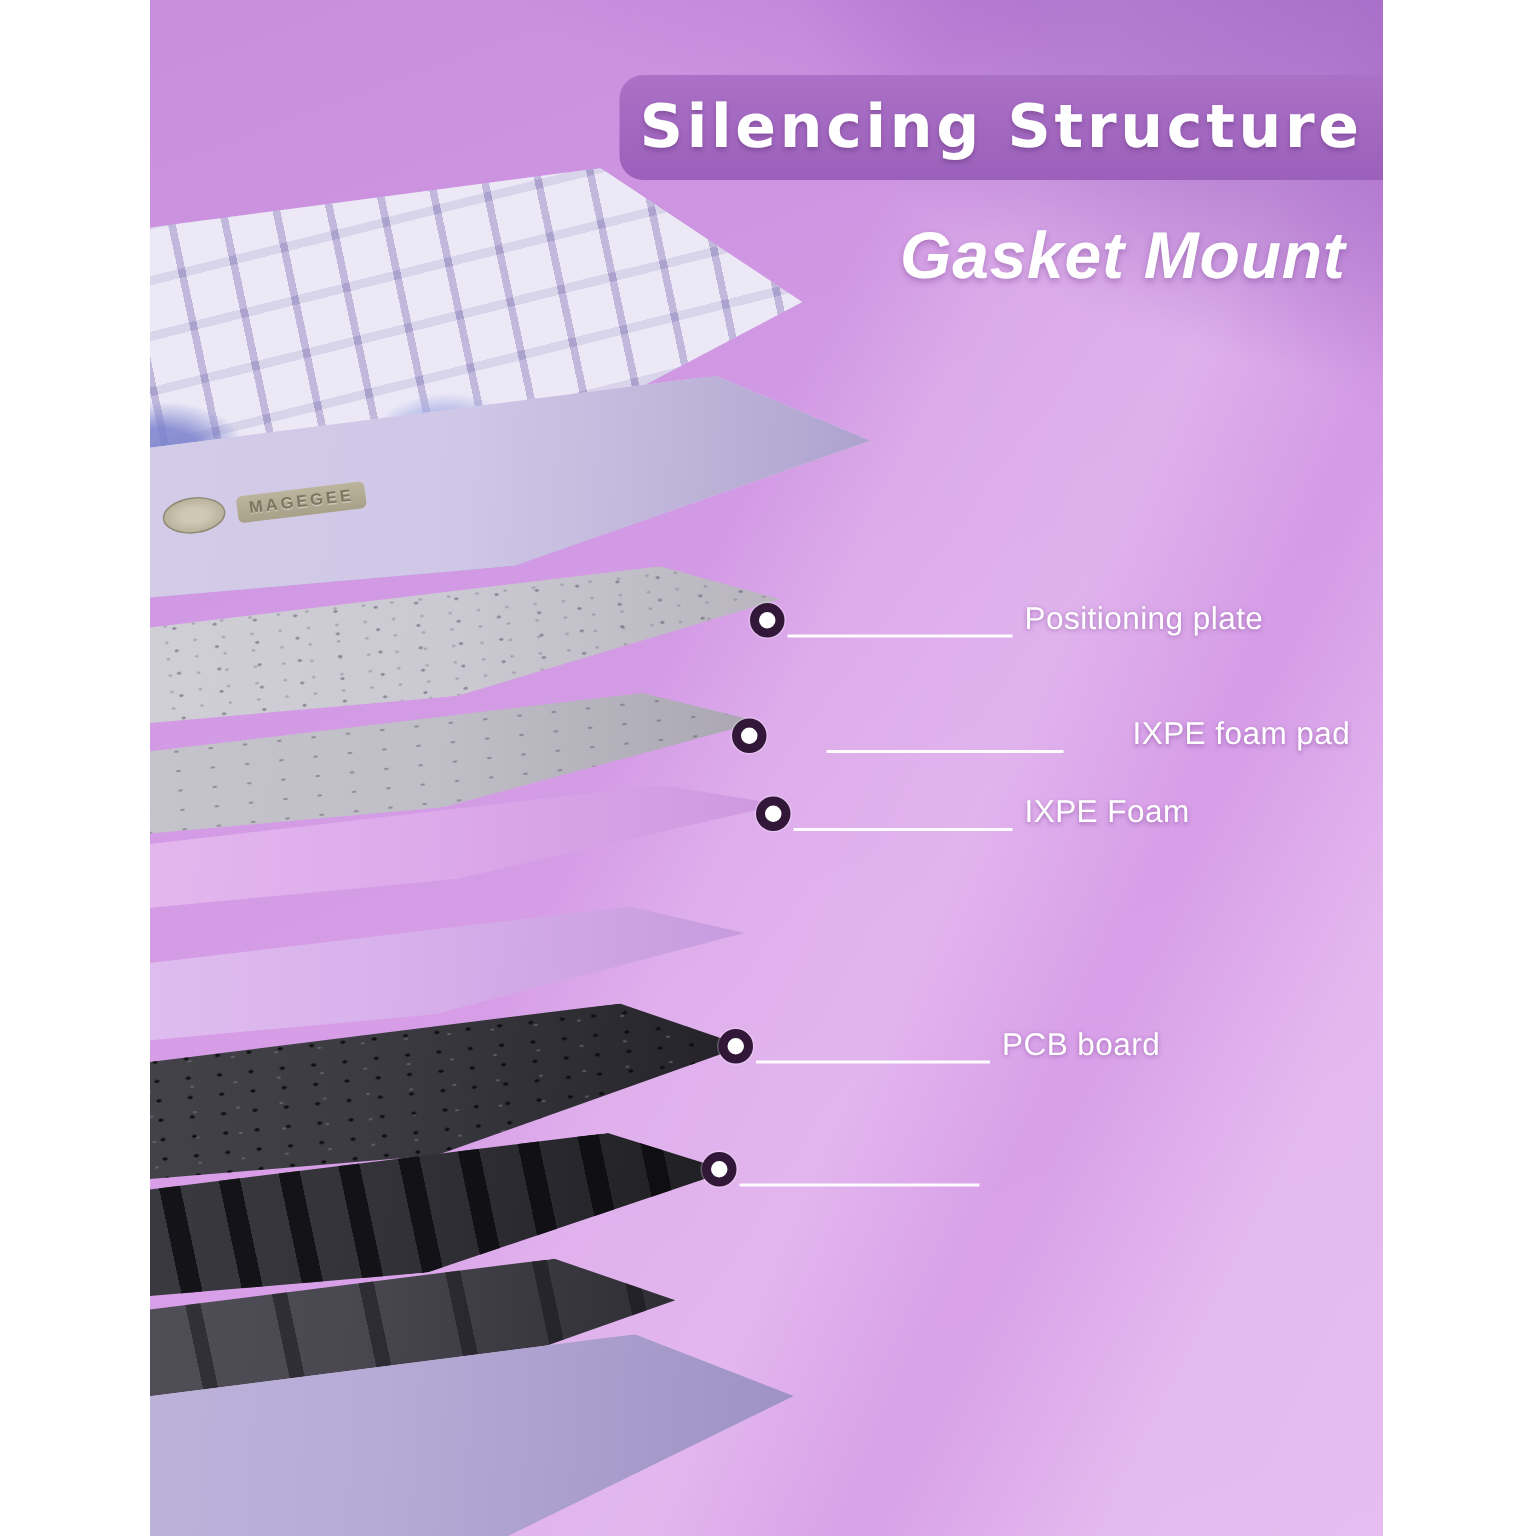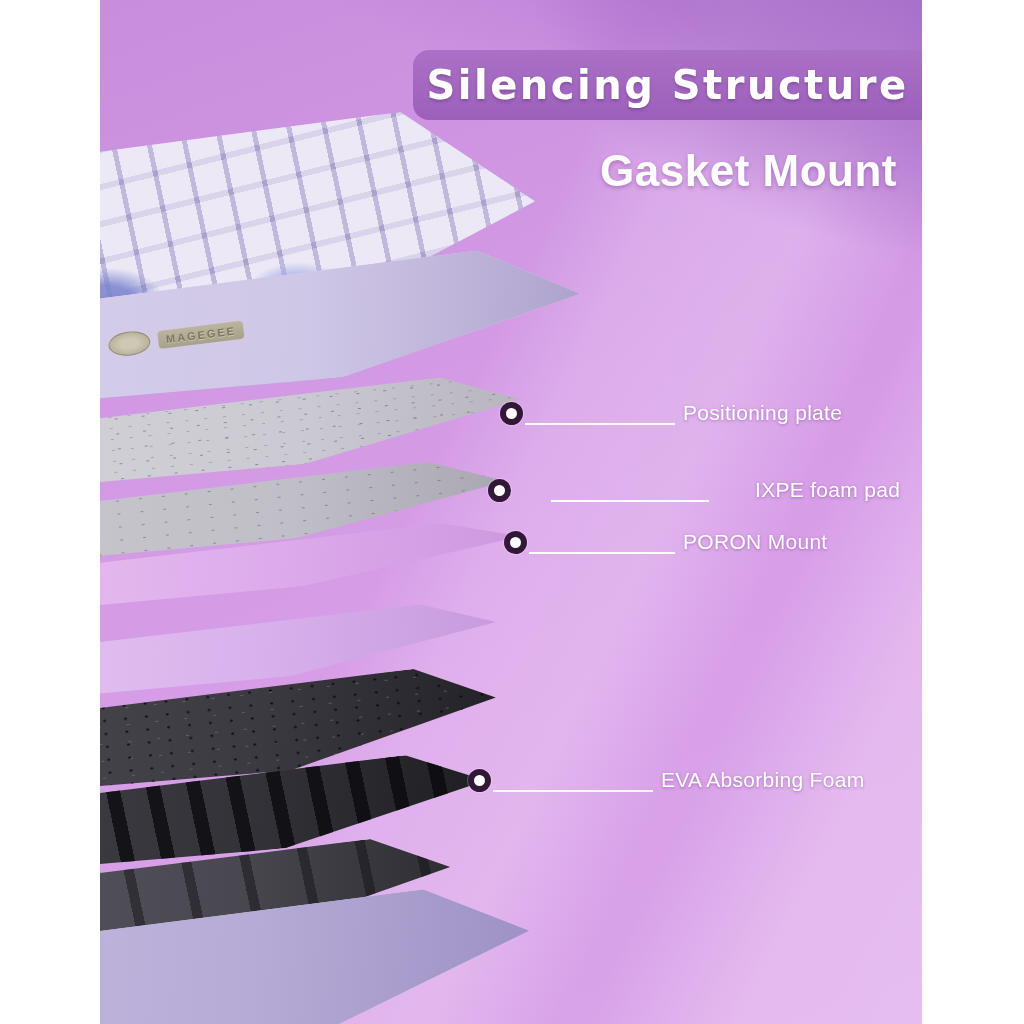--- a/index.html
+++ b/index.html
@@ -25,21 +25,21 @@
     display:flex;align-items:center;justify-content:center;
   }
   .banner h1{
     margin:0;color:#ffffff;font-size:40px;font-weight:bold;letter-spacing:2.5px;
     font-family:"DejaVu Sans", sans-serif;
     text-shadow:0 2px 3px rgba(84,39,104,.35);white-space:nowrap;
   }
   .subtitle{
     position:absolute;top:146px;right:25px;margin:0;
     color:#ffffff;font-size:44px;font-weight:bold;letter-spacing:.5px;
-    text-shadow:0 2px 4px rgba(110,55,135,.4);white-space:nowrap;
+    text-shadow:0 2px 4px rgba(110,55,135,.4);white-space:nowrap;font-style:italic;
   }
   
   .layer{position:absolute;left:-130px;transform:rotate(-6deg);}
   .keycaps{
     top:128px;width:566px;height:198px;
     clip-path:polygon(0 6%, 78% 0, 100% 52%, 58% 100%, 0 96%);
     background:
       radial-gradient(90px 55px at 22% 82%, rgba(122,130,205,.85) 0 38%, rgba(0,0,0,0) 70%),
       radial-gradient(70px 45px at 56% 86%, rgba(160,170,226,.8) 0 40%, rgba(0,0,0,0) 72%),
       repeating-linear-gradient(84deg, rgba(255,255,255,.45) 0 30px, rgba(148,138,190,.38) 30px 35px),
@@ -183,25 +183,29 @@
 
   <div class="callout" style="left:388px;top:478px;gap:38px;">
     <span class="marker"></span>
     <span class="lead" style="width:158px;"></span>
     <span class="label">IXPE foam pad</span>
   </div>
 
   <div class="callout" style="left:404px;top:530px;">
     <span class="marker"></span>
     <span class="lead" style="width:146px;"></span>
-    <span class="label">PORON Mount</span>
-  </div>
-
-
+    <span class="label">IXPE Foam</span>
+  </div>
+
+
+  <div class="callout" style="left:379px;top:685px;">
+    <span class="marker"></span>
+    <span class="lead" style="width:156px;"></span>
+    <span class="label">PCB board</span>
+  </div>
 
   <div class="callout" style="left:368px;top:768px;">
     <span class="marker"></span>
     <span class="lead" style="width:160px;"></span>
-    <span class="label">EVA Absorbing Foam</span>
   </div>
 
 
 </div>
 
 </body></html>

